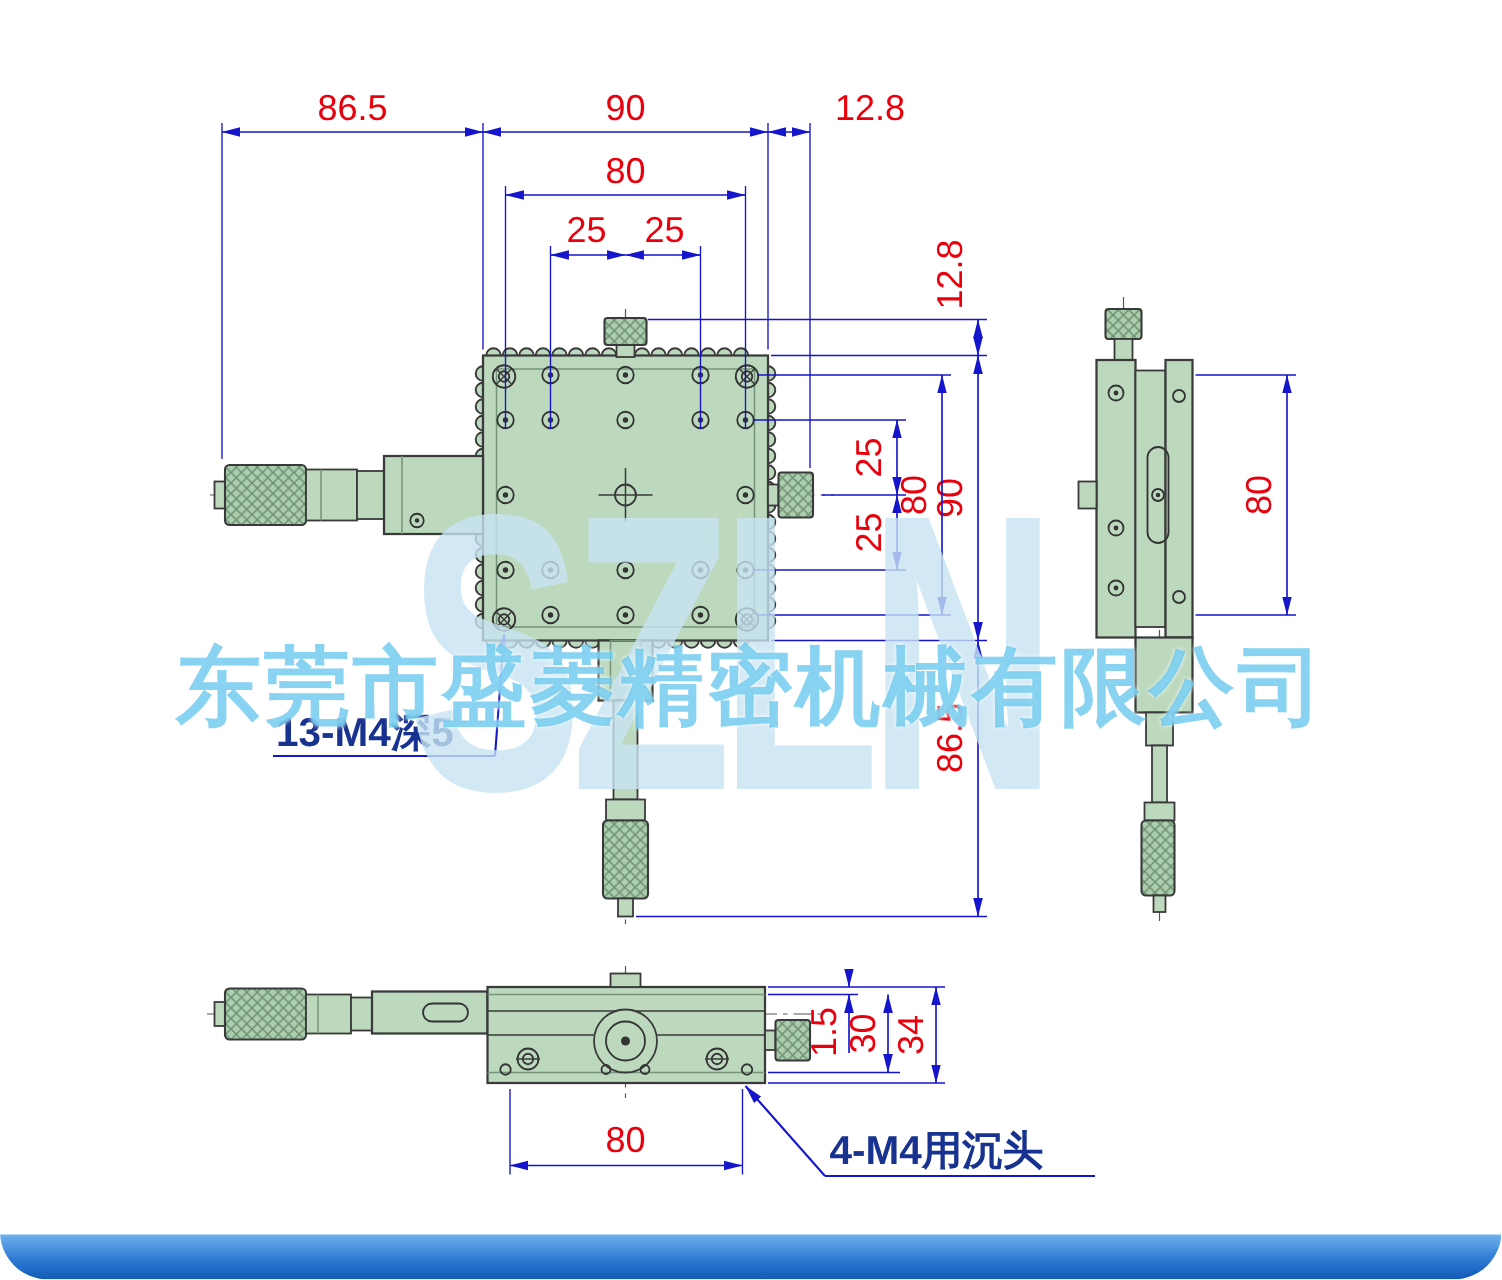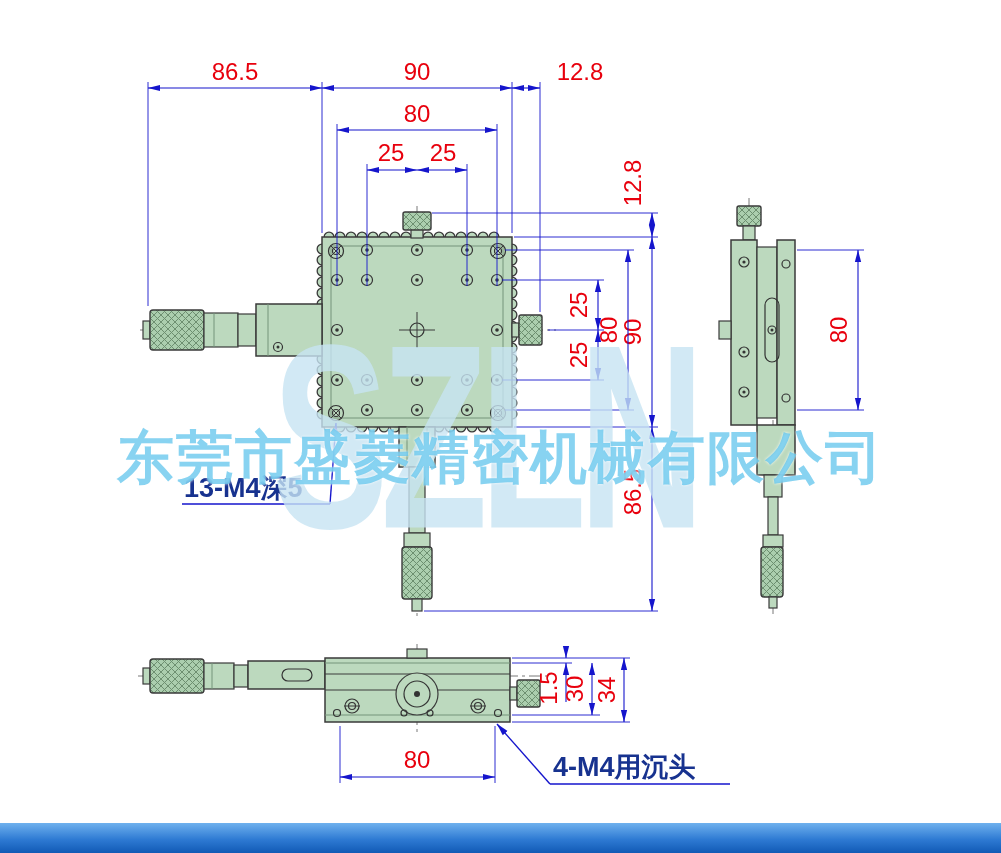--- a/index.html
+++ b/index.html
@@ -1,17 +1,17 @@
 <!DOCTYPE html>
 <html><head>
 <meta charset="utf-8">
 <style>
   html,body{margin:0;padding:0;background:#fff;}
   .canvas{position:relative;width:1001px;height:853px;background:#ffffff;overflow:hidden;
-          font-family:"Liberation Sans",sans-serif;}
+          font-family:"Liberation Sans",sans-serif;border-radius:32px;}
   .canvas > svg{position:absolute;left:0;top:0;z-index:1;}
   
   .dim{stroke:#1515cc;stroke-width:1.1;fill:none;}
   .ext{stroke:#1515cc;stroke-width:0.9;fill:none;}
   .dimtxt{fill:#e8000d;font-family:"Liberation Sans",sans-serif;font-size:24px;text-anchor:middle;}
   .anntxt{fill:#17328f;font-family:"Liberation Sans",sans-serif;font-size:27px;font-weight:bold;}
   .annline{stroke:#1515cc;stroke-width:1.4;fill:none;}
   
   .bodyA{fill:#bcd9be;stroke:#3a3a3a;stroke-width:1.5;}
   .bodyB{fill:#bcd9be;stroke:#3a3a3a;stroke-width:1.2;}

